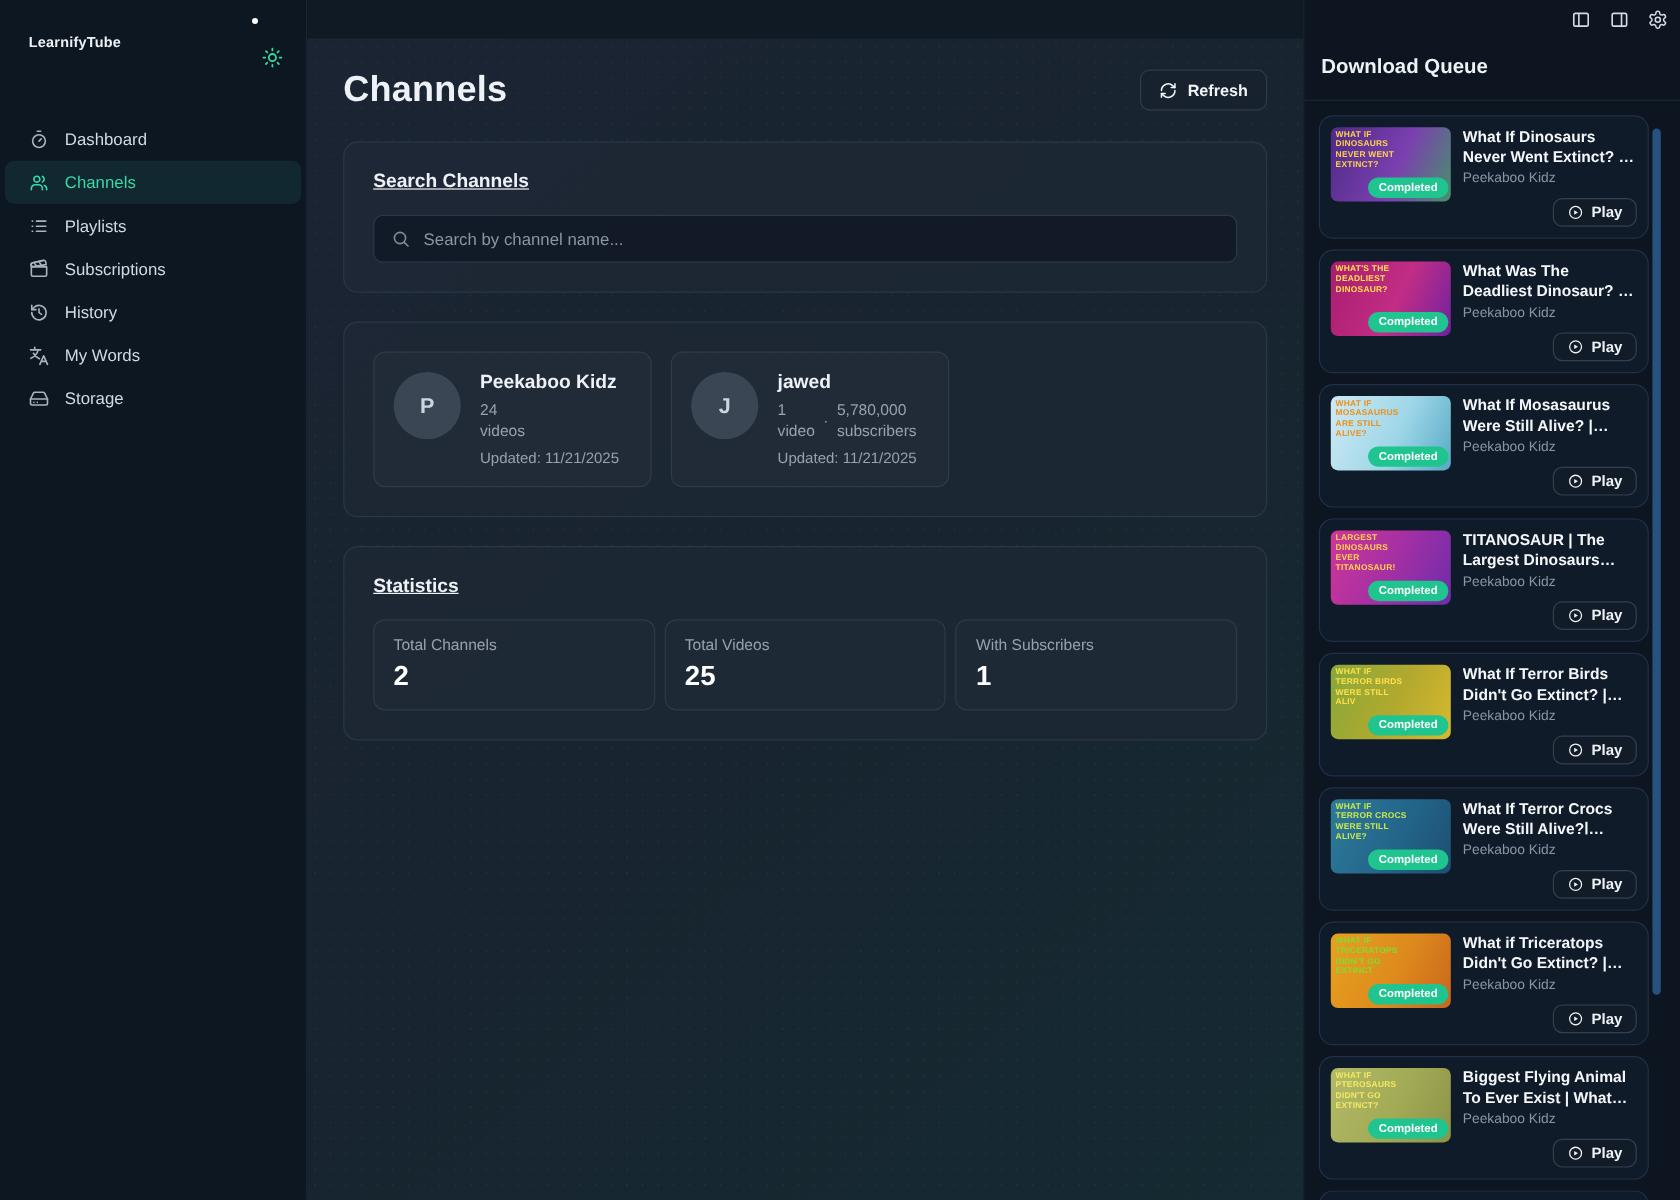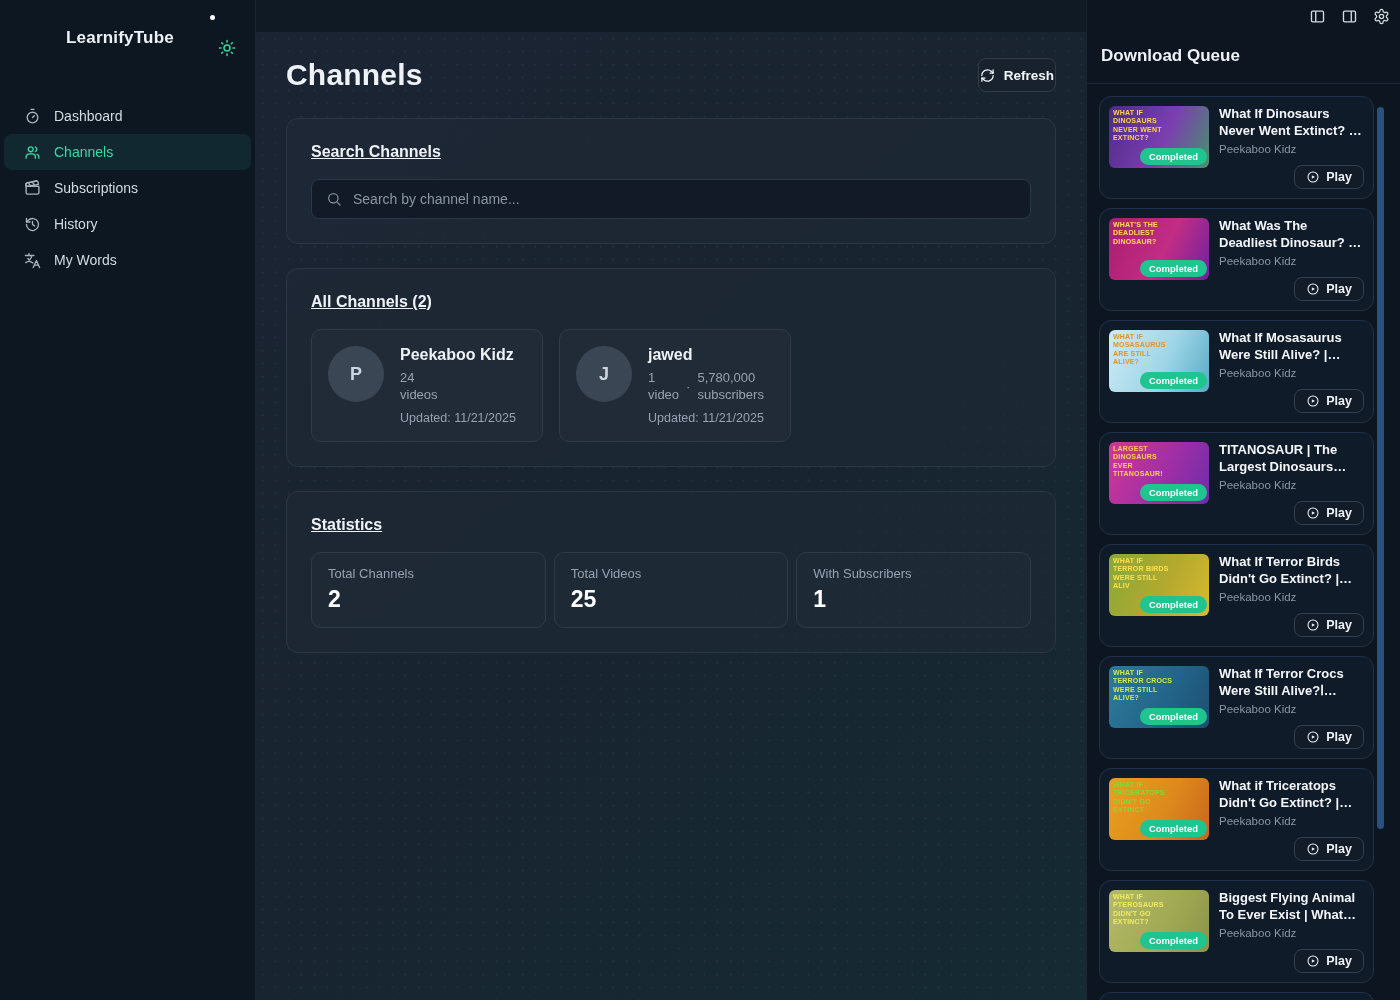--- a/index.html
+++ b/index.html
@@ -3,21 +3,21 @@
 <meta charset="utf-8">
 <style>
   * { margin:0; padding:0; box-sizing:border-box; }
   html,body { width:1400px; height:1000px; overflow:hidden; background:#0b131d;
               font-family:"Liberation Sans", sans-serif; color:#eef2f6; }
   .app { display:flex; width:1400px; height:1000px; }
 
   
   .sidebar { width:256px; height:100%; background:#0d1721; border-right:1px solid #1a2530;
              position:relative; flex-shrink:0; }
-  .brand { position:absolute; top:28px; left:24px; font-size:17px; font-weight:700; letter-spacing:.2px;margin-left:42px; }
+  .brand { position:absolute; top:28px; left:24px; font-size:12px; font-weight:700; letter-spacing:.2px; }
   .status-dot { position:absolute; top:15px; left:210px; width:5px; height:5px; border-radius:50%; background:#ffffff; }
   .theme-toggle { position:absolute; top:39px; left:218px; width:18px; height:18px; color:#35d9a2; cursor:pointer; }
   .nav { position:absolute; top:98px; left:0; right:0; display:flex; flex-direction:column; gap:0; }
   .nav-item { height:36px; margin:0 4px; padding:0 20px; display:flex; align-items:center; gap:13px;
               color:#d3dae1; font-size:14px; border-radius:8px; cursor:pointer; }
   .nav-item .nicon { width:17px; height:17px; color:#a9b3bd; flex-shrink:0; display:flex; }
   .nav-item.active { background:#112830; color:#38d9a6; }
   .nav-item.active .nicon { color:#38d9a6; }
   svg { display:block; }
 
@@ -29,21 +29,21 @@
   .back-btn { display:flex; align-items:center; gap:9px; font-size:14px; color:#f2f5f8; cursor:pointer; }
   .back-btn svg { width:16px; height:16px; }
   .panel-toggle-main { margin-left:auto; width:17px; height:17px; color:#e8ecf0; cursor:pointer; }
 
   .content { flex:1; padding:26px 30px 0; overflow:hidden; position:relative;
     background: radial-gradient(rgba(88,200,210,.055) 1px, transparent 1.3px) 0 0/13px 13px,
                 linear-gradient(138deg, #1b2433 0%, #18242f 48%, #152a32 100%);
   }
   .title-row { display:flex; align-items:center; justify-content:space-between; margin-bottom:26px; }
   .page-title { font-size:30px; font-weight:800; letter-spacing:.2px; }
-  .refresh-btn { display:flex; align-items:center; gap:9px; height:34px; padding:0 1px;
+  .refresh-btn { display:flex; align-items:center; gap:9px; height:34px; padding:0 15px;
                  background:#18222e; border:1px solid #303c4a; border-radius:8px; color:#f2f5f8;
                  font-size:13.5px; font-weight:600; cursor:pointer; font-family:inherit; }
   .refresh-btn svg { width:15px; height:15px; }
 
   .section-card { background:rgba(30,40,54,.72); border:1px solid #2b3744; border-radius:12px;
                   padding:24px; margin-bottom:24px; }
   .section-title { font-size:16px; font-weight:700; margin-bottom:18px;text-decoration:underline; }
 
   .search-box { display:flex; align-items:center; gap:11px; height:40px; padding:0 14px;
                 background:#111a26; border:1px solid #2b3947; border-radius:8px; }
@@ -143,20 +143,28 @@
               <circle cx="9.5" cy="7.5" r="3.5"></circle>
               <path d="M3 20v-1.5A4.5 4.5 0 0 1 7.5 14h4A4.5 4.5 0 0 1 16 18.5V20"></path>
               <path d="M16 4.3a3.5 3.5 0 0 1 0 6.4"></path>
               <path d="M21 20v-1.3a4.2 4.2 0 0 0-2.6-3.9"></path>
             </svg>
         </span>
         <span>Channels</span>
       </div>
       <div class="nav-item">
         <span class="nicon">
+          <svg viewBox="0 0 24 24" width="17" height="17" fill="none" stroke="currentColor" stroke-width="1.9" stroke-linecap="round">
+              <path d="M9 6h11M9 12h11M9 18h11M4 6h.5M4 12h.5M4 18h.5"></path>
+            </svg>
+        </span>
+        <span>Playlists</span>
+      </div>
+      <div class="nav-item">
+        <span class="nicon">
           <svg viewBox="0 0 24 24" width="17" height="17" fill="none" stroke="currentColor" stroke-width="1.9" stroke-linecap="round" stroke-linejoin="round">
               <path d="M3 9h18v9a2 2 0 0 1-2 2H5a2 2 0 0 1-2-2V9z"></path>
               <path d="M3.6 9 2.9 6.6a2 2 0 0 1 1.4-2.5l13.5-3.1? "></path>
               <path d="M20.4 6.4 3 9l-.5-2.1a2 2 0 0 1 1.5-2.4L17.5 1.6a2 2 0 0 1 2.4 1.5l.5 3.3z"></path>
               <path d="M7 5.2l2.3 3M12.5 3.9l2.3 3"></path>
             </svg>
         </span>
         <span>Subscriptions</span>
       </div>
       <div class="nav-item">
@@ -170,20 +178,30 @@
         <span>History</span>
       </div>
       <div class="nav-item">
         <span class="nicon">
           <svg viewBox="0 0 24 24" width="17" height="17" fill="none" stroke="currentColor" stroke-width="1.9" stroke-linecap="round" stroke-linejoin="round">
               <path d="M2 5h12M7 2v3M11 5c-1 4.5-4 8-8.5 10M5.5 9c1.5 2.8 4 5.2 7 6.5"></path>
               <path d="M22 22l-4.5-10L13 22M14.5 18.5h6"></path>
             </svg>
         </span>
         <span>My Words</span>
+      </div>
+      <div class="nav-item">
+        <span class="nicon">
+          <svg viewBox="0 0 24 24" width="17" height="17" fill="none" stroke="currentColor" stroke-width="1.9" stroke-linecap="round" stroke-linejoin="round">
+              <path d="M22 12H2"></path>
+              <path d="M5.4 5.1 2 12v5a2 2 0 0 0 2 2h16a2 2 0 0 0 2-2v-5l-3.4-6.9A2 2 0 0 0 16.8 4H7.2a2 2 0 0 0-1.8 1.1z"></path>
+              <path d="M6 16h.01M10 16h.01"></path>
+            </svg>
+        </span>
+        <span>Storage</span>
       </div>
     </nav>
   </aside>
 
   <div class="main">
     <div class="main-strip"></div>
 
     <div class="content">
       <div class="title-row">
         <h1 class="page-title">Channels</h1>
@@ -203,21 +221,20 @@
         <div class="search-box">
           <svg viewBox="0 0 24 24" fill="none" stroke="currentColor" stroke-width="2" stroke-linecap="round">
               <circle cx="11" cy="11" r="7"></circle>
               <path d="M21 21l-4.3-4.3"></path>
             </svg>
           <input class="search-input" type="text" placeholder="Search by channel name..." style="">
         </div>
       </section>
 
       <section class="section-card">
-        <div class="section-title">All Channels (2)</div>
         <div class="channel-cards">
           <div class="channel-card">
             <div class="avatar">P</div>
             <div>
               <div class="ch-name">Peekaboo Kidz</div>
               <div class="ch-meta">
                 <span class="part">24 videos</span>
               </div>
               <div class="ch-updated">Updated: 11/21/2025</div>
             </div>

